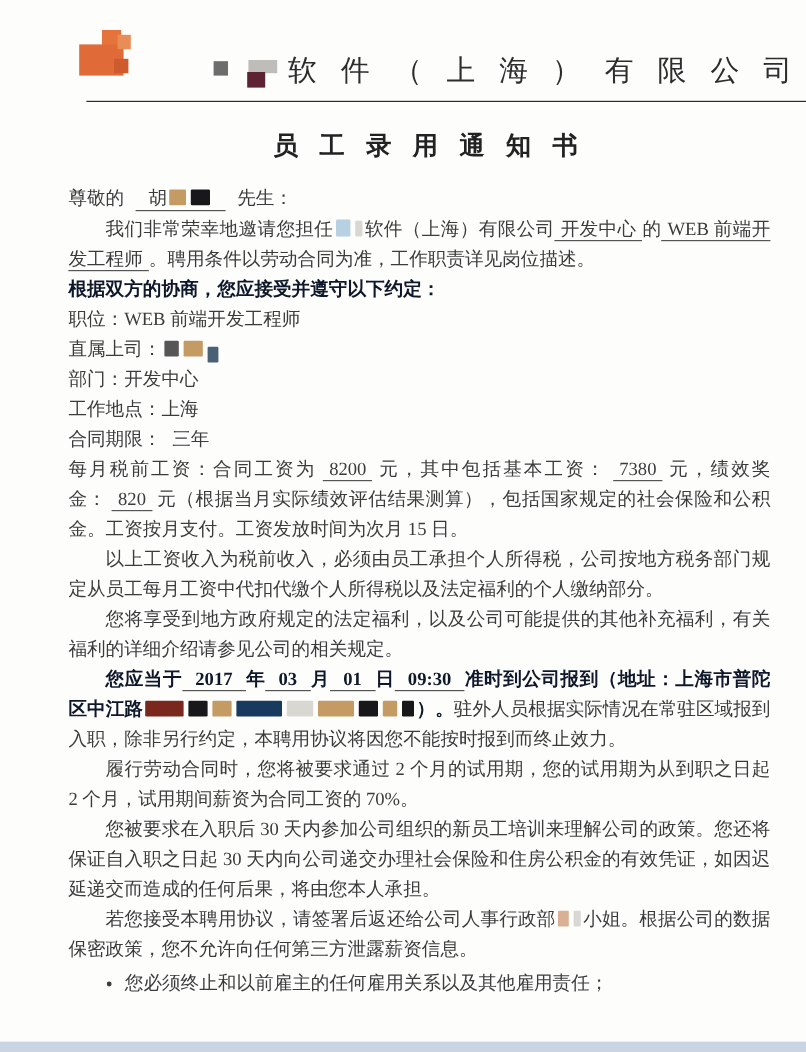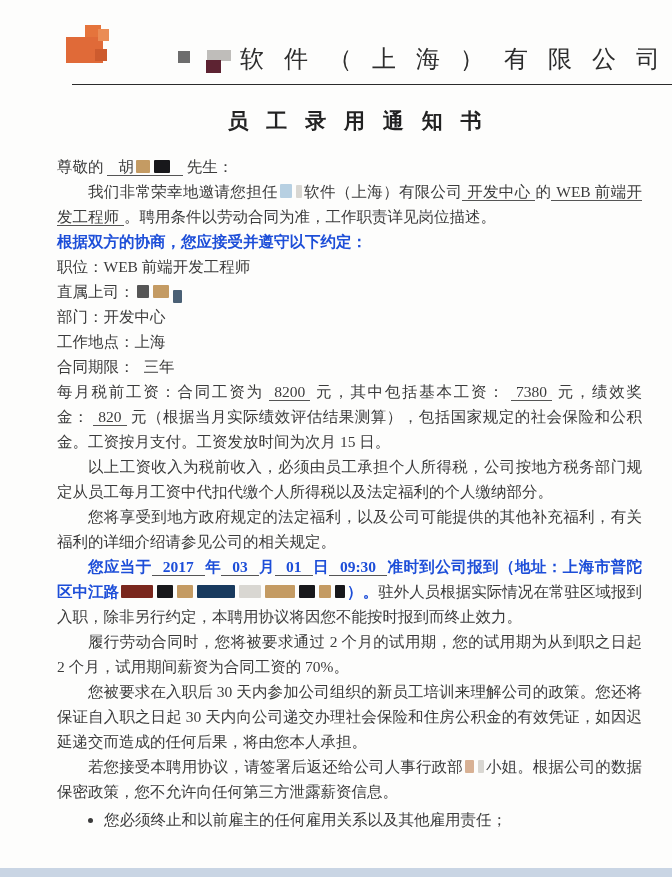--- a/index.html
+++ b/index.html
@@ -27,25 +27,25 @@
   .header-rule{position:absolute;left:72px;right:31px;top:84px;border-top:1.7px solid #2b2b2b;}
   .doc-title{
     position:absolute;left:0;right:0;top:107px;margin:0;text-align:center;
     font-family:"Liberation Sans","DejaVu Sans",sans-serif;
     font-weight:bold;font-size:21px;letter-spacing:6px;color:#222;text-indent:6px;
   }
   
   .content{position:absolute;left:57px;top:154px;width:585px;font-size:15.5px;line-height:25px;text-align:justify;}
   .content p{margin:0;}
   .ind{text-indent:2em;}
-  .bold,b{font-weight:bold;color:#1d4ed8;}
+  .bold,b{font-weight:bold;color:#0f172a;}
   .uline{border-bottom:1px solid #555;padding:0 5px;}
   .uwide{padding:0 11px;}
   .val-gap{margin-left:9px;}
-  .salutation{margin-bottom:4px;}
+  .salutation{margin-bottom:4px;font-family:Liberation Mono, monospace;}
   .conditions-heading{margin-top:32px !important;}
   ul.conditions{margin:3px 0 0 0;padding-left:47px;}
   ul.conditions li{margin:0;line-height:25px;text-align:left;}
   
   .rd{display:inline-block;height:13px;vertical-align:-1px;margin:0 2px;border-radius:1px;}
   .c-maroon{background:#7a271d;} .c-black{background:#18181b;} .c-tan{background:#c49b63;}
   .c-navy{background:#183a5e;}  .c-gray{background:#d9d7d2;}  .c-ltblue{background:#b7d0e2;height:14px;}
   .c-dkgray{background:#565656;} .c-slate{background:#4a6075;} .c-pink{background:#d8b194;}
   .w6{width:6px;} .w9{width:9px;} .w10{width:10px;} .w12{width:12px;} .w14{width:14px;}
   .w16{width:16px;} .w22{width:22px;} .w30{width:30px;} .w32{width:32px;} .w38{width:38px;}

